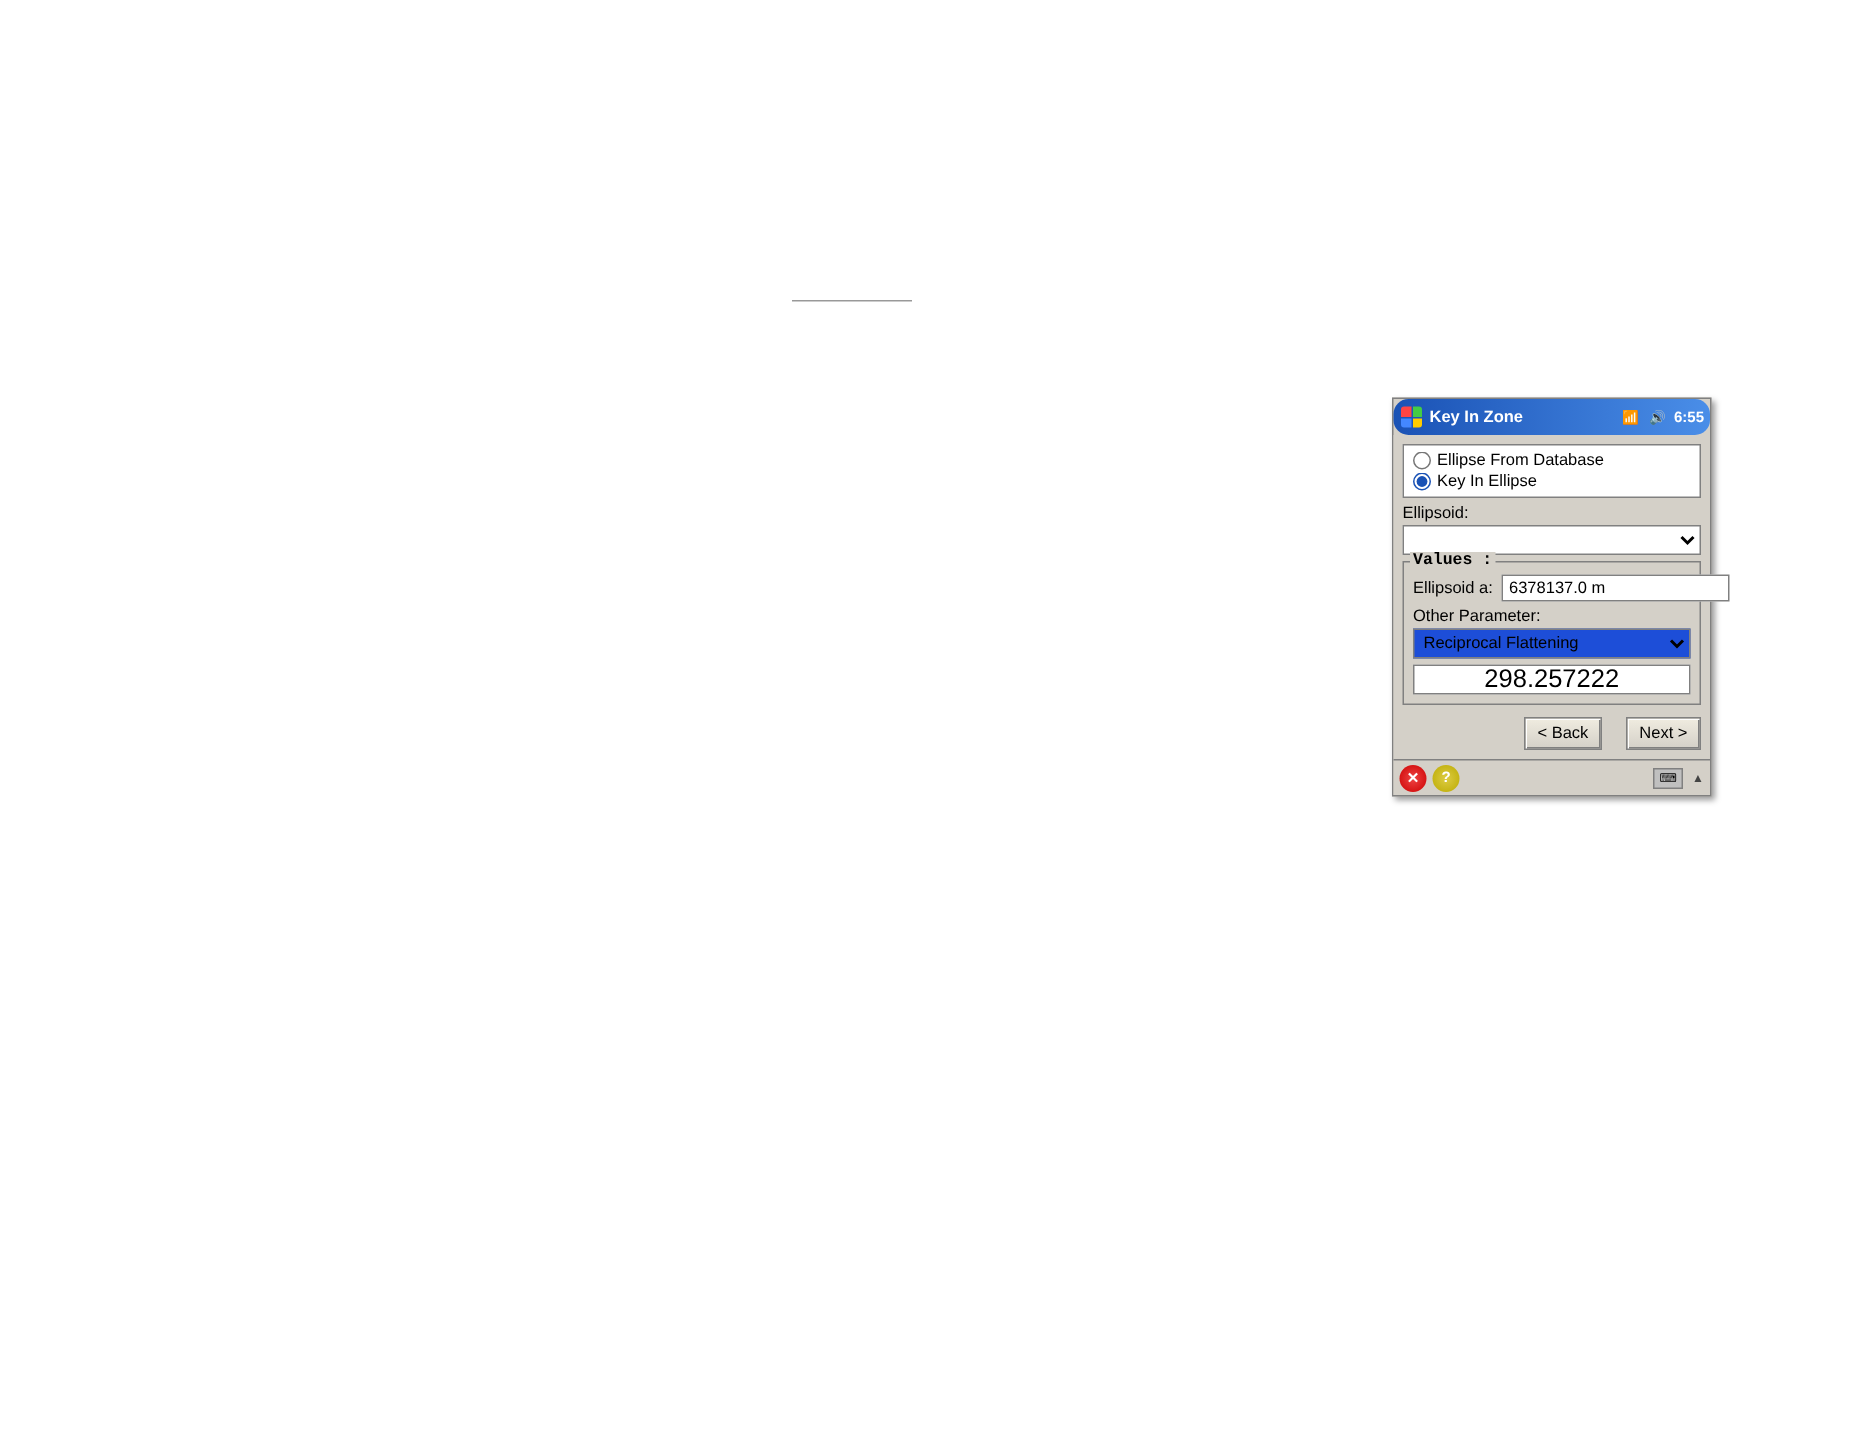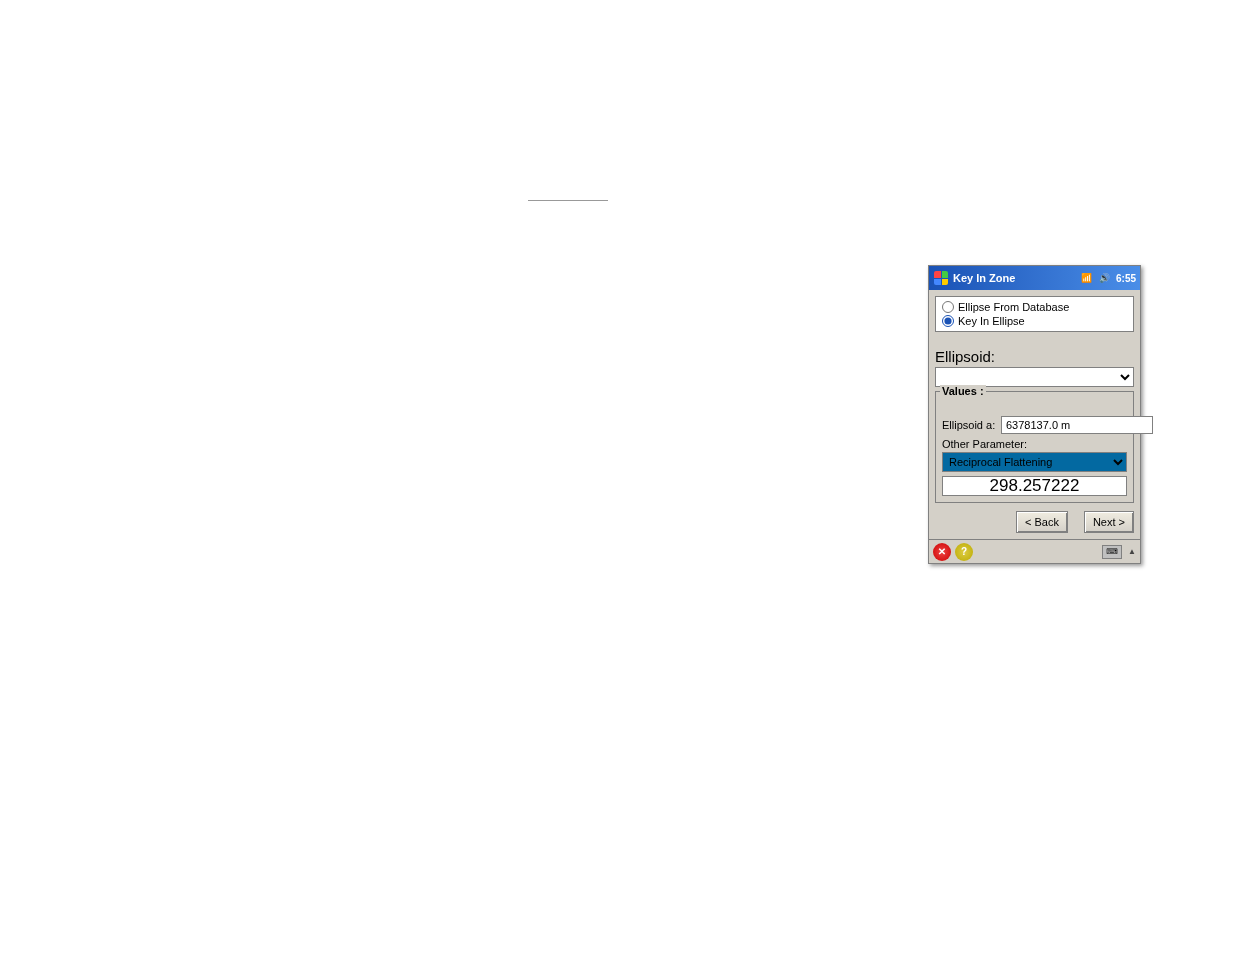--- a/index.html
+++ b/index.html
@@ -37,20 +37,21 @@
 
     
     .title-bar {
       background: linear-gradient(to right, #1a52b5, #4a8ee8);
       height: 24px;
       display: flex;
       align-items: center;
       justify-content: space-between;
       padding: 0 4px;
       color: white;
+      border-radius: 10px;
     }
 
     .title-bar-left {
       display: flex;
       align-items: center;
       gap: 4px;
     }
 
     .title-bar-icon {
       width: 16px;
@@ -106,21 +107,21 @@
     .dialog-content {
       padding: 6px;
       background: #d4d0c8;
     }
 
     
     .radio-section {
       background: white;
       border: 1px solid #808080;
       padding: 4px 6px;
-      margin-bottom: 16px;
+      margin-bottom: 4px;
     }
 
     .radio-row {
       display: flex;
       align-items: center;
       gap: 4px;
       margin-bottom: 2px;
     }
     .radio-row:last-child { margin-bottom: 0; }
 
@@ -131,21 +132,21 @@
       cursor: pointer;
     }
 
     .radio-label {
       font-size: 11px;
       color: #000;
     }
 
     
     .field-label {
-      font-size: 15px;
+      font-size: 11px;
       color: #000;
       margin-bottom: 2px;
       margin-top: 2px;
     }
 
     .select-field {
       width: 100%;
       height: 20px;
       border: 1px solid #808080;
       background: white;
@@ -164,27 +165,28 @@
 
     .group-box-legend {
       position: absolute;
       top: -7px;
       left: 4px;
       background: #d4d0c8;
       padding: 0 2px;
       font-size: 11px;
       font-weight: bold;
       color: #000;
+      font-family: Liberation Mono, monospace;
     }
 
     .values-row {
       display: flex;
       align-items: center;
       gap: 4px;
-      margin-top: 20px;
+      margin-top: 4px;
     }
 
     .values-label {
       font-size: 11px;
       color: #000;
       white-space: nowrap;
       min-width: 55px;
     }
 
     .text-input {
@@ -200,21 +202,21 @@
       font-size: 11px;
       color: #000;
       margin-top: 4px;
       margin-bottom: 2px;
     }
 
     .param-select {
       width: 100%;
       height: 20px;
       border: 1px solid #808080;
-      background: #0369a1;
+      background: #1d4ed8;
       font-size: 11px;
       padding: 0 2px;
       margin-bottom: 4px;
     }
 
     .param-value-input {
       width: 100%;
       height: 20px;
       border: 1px solid #808080;
       background: white;

